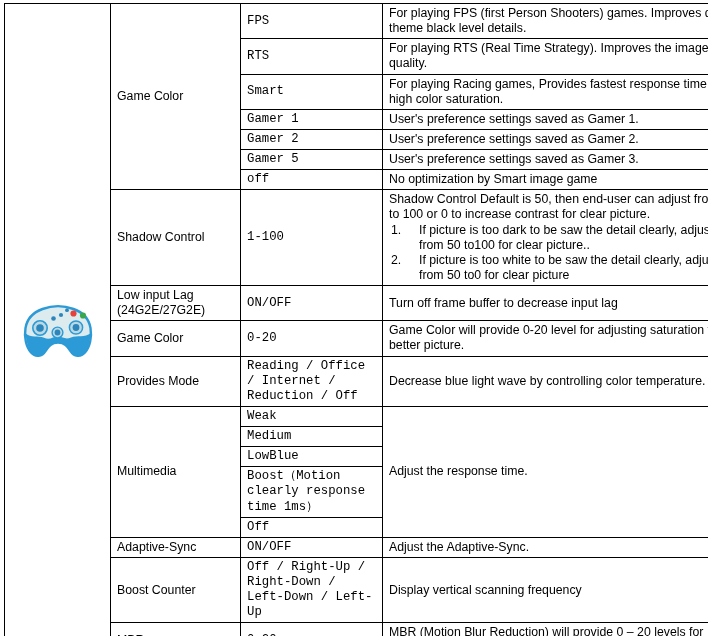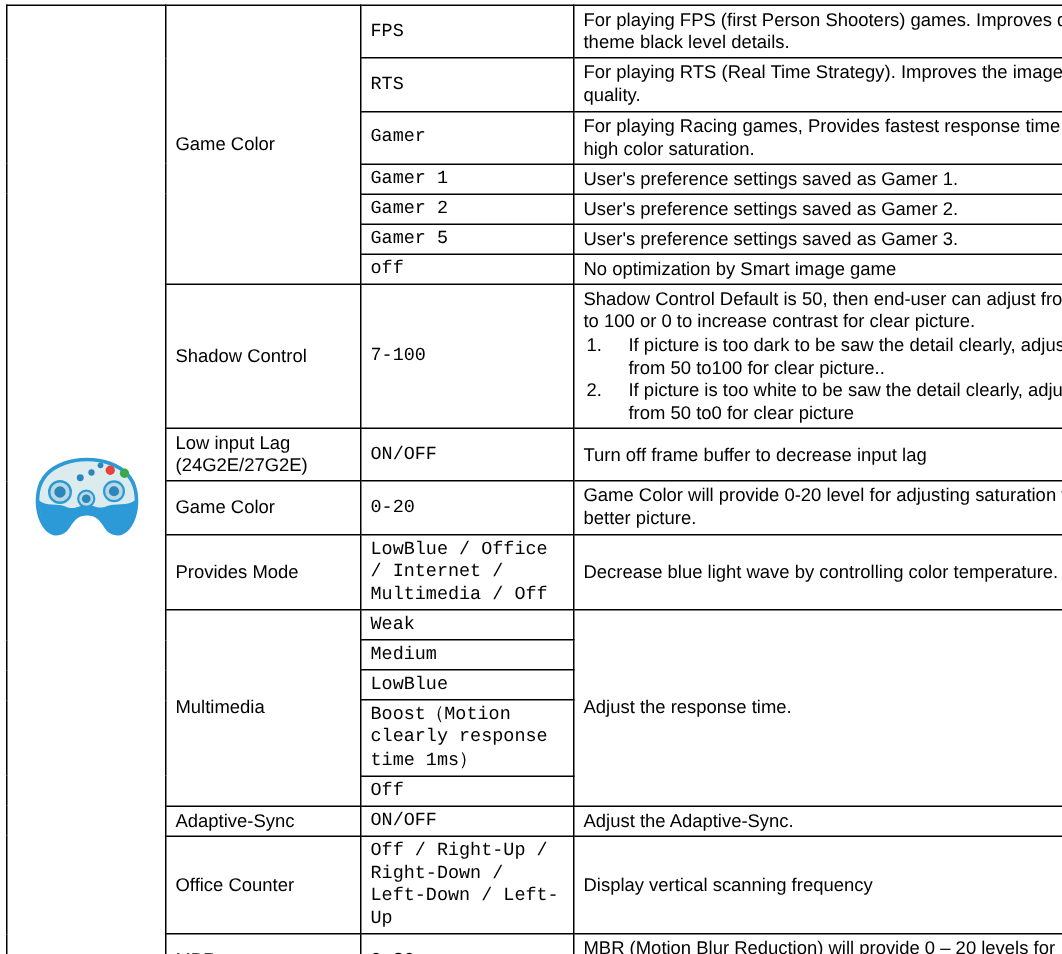--- a/index.html
+++ b/index.html
@@ -124,21 +124,21 @@
         </td>
         <td class="name-cell pad-top" rowspan="7">Game Color</td>
         <td class="value-cell pad-top">FPS</td>
         <td class="desc-cell pad-top">For playing FPS (first Person Shooters) games. Improves dark theme black level details.</td>
       </tr>
       <tr>
         <td class="value-cell pad-top">RTS</td>
         <td class="desc-cell pad-top">For playing RTS (Real Time Strategy). Improves the image quality.</td>
       </tr>
       <tr>
-        <td class="value-cell pad-top">Gamer</td>
+        <td class="value-cell pad-top">Smart</td>
         <td class="desc-cell pad-top">For playing Racing games, Provides fastest response time and high color saturation.</td>
       </tr>
       <tr>
         <td class="value-cell tight">Gamer 1</td>
         <td class="desc-cell tight">User's preference settings saved as Gamer 1.</td>
       </tr>
       <tr>
         <td class="value-cell tight">Gamer 2</td>
         <td class="desc-cell tight">User's preference settings saved as Gamer 2.</td>
       </tr>
@@ -146,21 +146,21 @@
         <td class="value-cell tight">Gamer 5</td>
         <td class="desc-cell tight">User's preference settings saved as Gamer 3.</td>
       </tr>
       <tr>
         <td class="value-cell tight">off</td>
         <td class="desc-cell tight">No optimization by Smart image game</td>
       </tr>
 
       <tr>
         <td class="name-cell">Shadow Control</td>
-        <td class="value-cell">7-100</td>
+        <td class="value-cell">1-100</td>
         <td class="desc-cell">
           <div>Shadow Control Default is 50, then end-user can adjust from 50 to 100 or 0 to increase contrast for clear picture.</div>
           <ol class="numlist">
             <li>
               <span class="num">1.</span>
               <span class="txt">If picture is too dark to be saw the detail clearly, adjusting from 50 to100 for clear picture..</span>
             </li>
             <li>
               <span class="num">2.</span>
               <span class="txt">If picture is too white to be saw the detail clearly, adjusting from 50 to0 for clear picture</span>
@@ -179,21 +179,21 @@
       </tr>
 
       <tr>
         <td class="name-cell">Game Color</td>
         <td class="value-cell">0-20</td>
         <td class="desc-cell">Game Color will provide 0-20 level for adjusting saturation to get better picture.</td>
       </tr>
 
       <tr>
         <td class="name-cell">Provides Mode</td>
-        <td class="value-cell">LowBlue / Office / Internet / Multimedia / Off</td>
+        <td class="value-cell">Reading / Office / Internet / Reduction / Off</td>
         <td class="desc-cell">Decrease blue light wave by controlling color temperature.</td>
       </tr>
 
       <tr>
         <td class="name-cell" rowspan="5">Multimedia</td>
         <td class="value-cell tight">Weak</td>
         <td class="desc-cell" rowspan="5">Adjust the response time.</td>
       </tr>
       <tr>
         <td class="value-cell tight">Medium</td>
@@ -208,21 +208,21 @@
         <td class="value-cell tight">Off</td>
       </tr>
 
       <tr>
         <td class="name-cell tight">Adaptive-Sync</td>
         <td class="value-cell tight">ON/OFF</td>
         <td class="desc-cell tight">Adjust the Adaptive-Sync.</td>
       </tr>
 
       <tr>
-        <td class="name-cell">Office Counter</td>
+        <td class="name-cell">Boost Counter</td>
         <td class="value-cell">Off / Right-Up / Right-Down / Left-Down / Left-Up</td>
         <td class="desc-cell">Display vertical scanning frequency</td>
       </tr>
 
       <tr>
         <td class="name-cell pad-top">MBR</td>
         <td class="value-cell pad-top">0-20</td>
         <td class="desc-cell pad-top">MBR (Motion Blur Reduction) will provide 0 – 20 levels for adjusting visible motion blur.</td>
       </tr>
 

